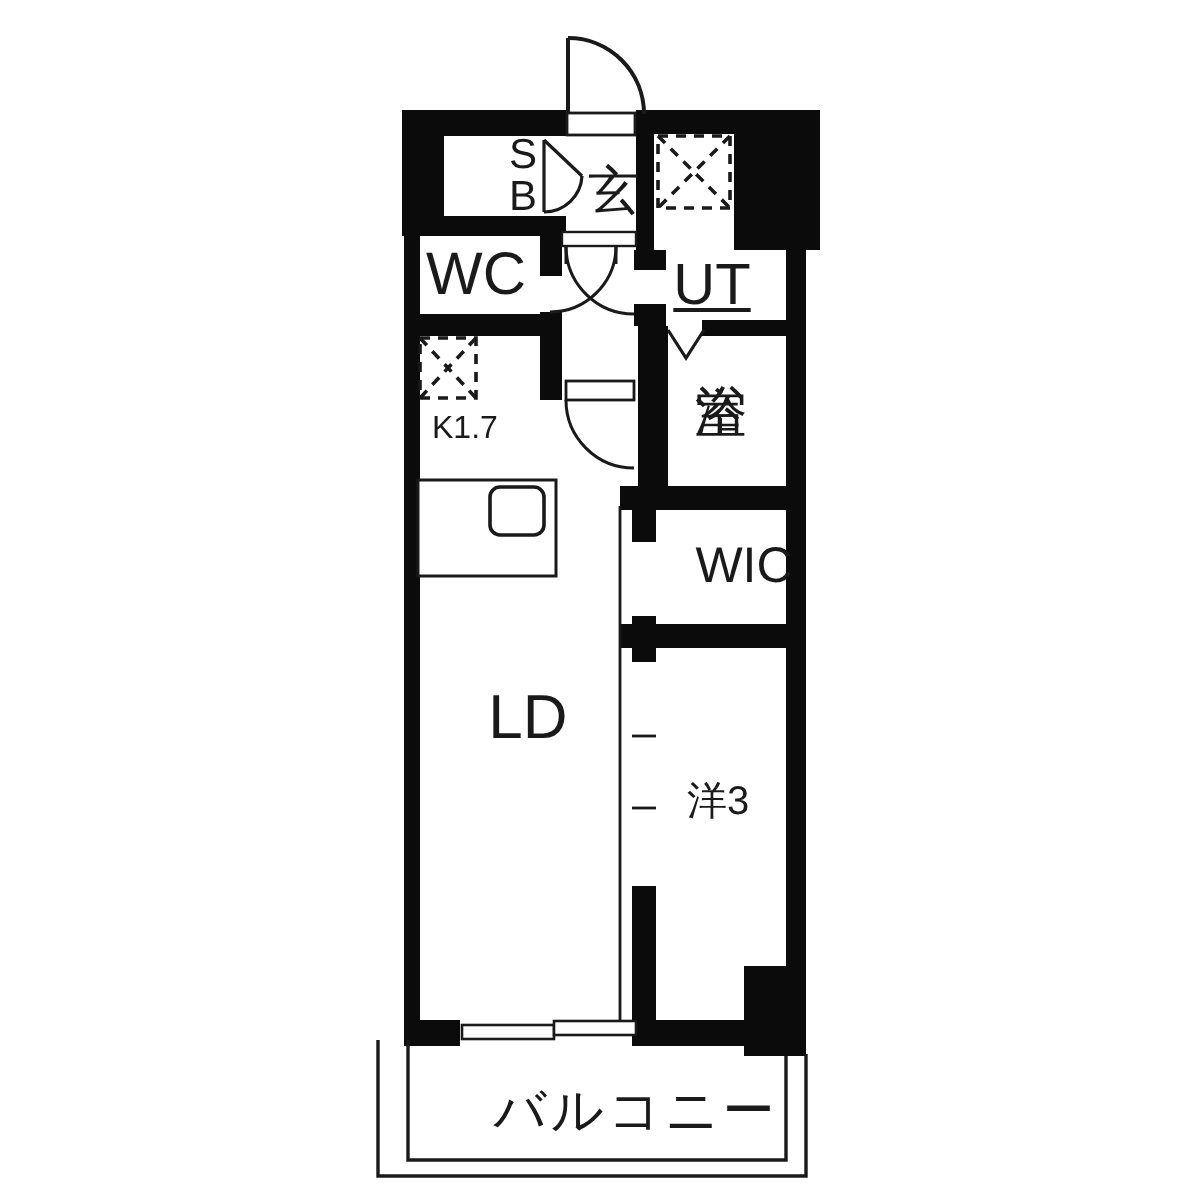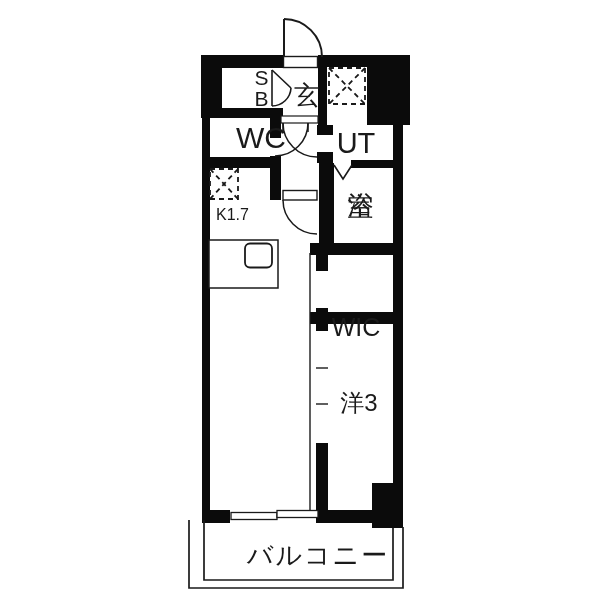--- a/index.html
+++ b/index.html
@@ -102,30 +102,31 @@
     <g stroke="#1a1a1a" fill="none" stroke-width="1.7">
       <path d="M189,520 L189,588 L403,588 L403,527"></path>
       <path d="M204,520 L204,580 L393,580 L393,528"></path>
     </g>
   </svg>
 
   <div class="lbl vert" style="left:249px;top:66px;height:44px;font-size:21px;letter-spacing:-2px;">SB</div>
 
   <div class="lbl" style="left:294px;top:78px;font-size:26px;">玄</div>
 
-  <div class="lbl center" style="left:206px;top:121px;width:64px;font-size:30px;margin-left:23px;">WC</div>
+  <div class="lbl center" style="left:206px;top:121px;width:64px;font-size:30px;">WC</div>
 
-  <div class="lbl center" style="left:326px;top:127px;width:60px;font-size:29px;">UT</div>
+  <div class="lbl center" style="left:326px;top:127px;width:60px;font-size:29px;text-decoration:underline;">UT</div>
 
   <div class="lbl vert" style="left:344px;top:171px;height:70px;font-size:26px;">浴室</div>
 
   <div class="lbl" style="left:216px;top:206px;font-size:16px;">K1.7</div>
 
-  <div class="lbl center" style="left:324px;top:269px;width:64px;font-size:25px;margin-top:44px;">WIC</div>
+  <div class="lbl center" style="left:340px;top:269px;width:64px;font-size:25px;">WIC</div>
 
   <div class="lbl center" style="left:222px;top:341px;width:84px;font-size:31px;line-height:36px;">
+    <div>LD</div>
   </div>
 
-  <div class="lbl center" style="left:326px;top:387px;width:66px;font-size:24px;">洋3</div>
+  <div class="lbl center" style="left:326px;top:387px;width:66px;font-size:20px;">洋3</div>
 
   <div class="lbl center" style="left:204px;top:538px;width:228px;font-size:26px;letter-spacing:2px;">バルコニー</div>
 
 </div>
 
 </body></html>

